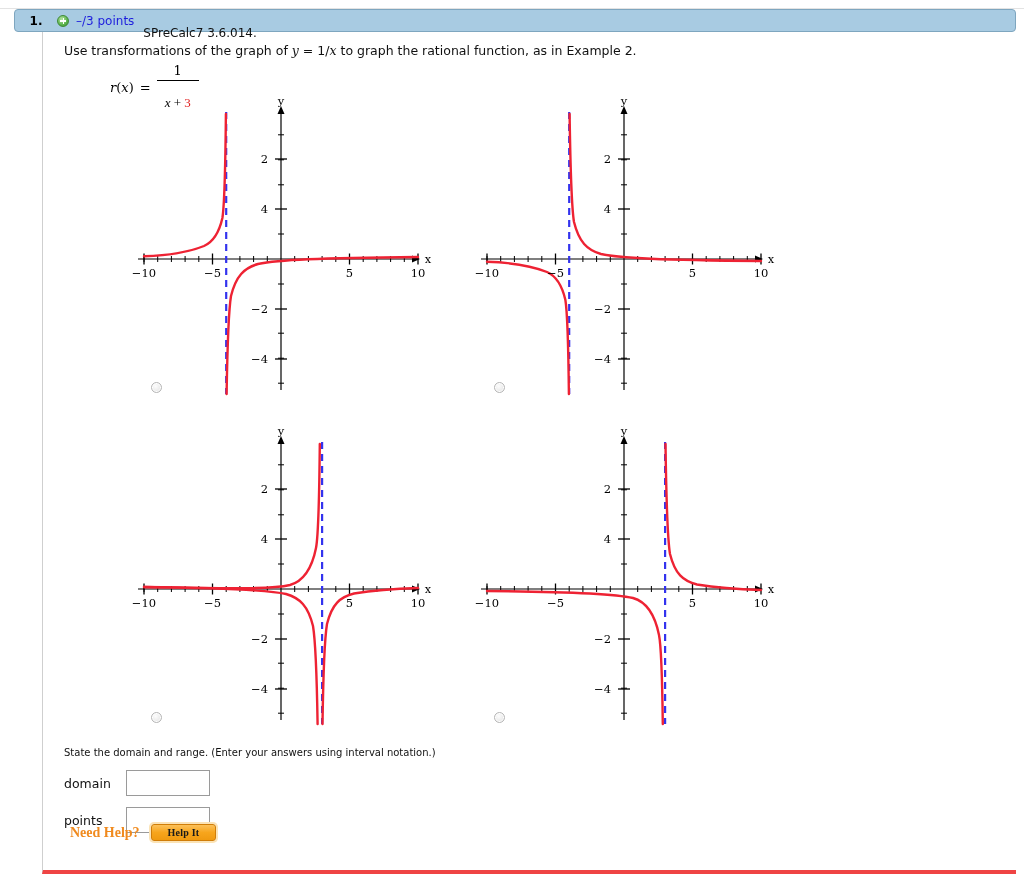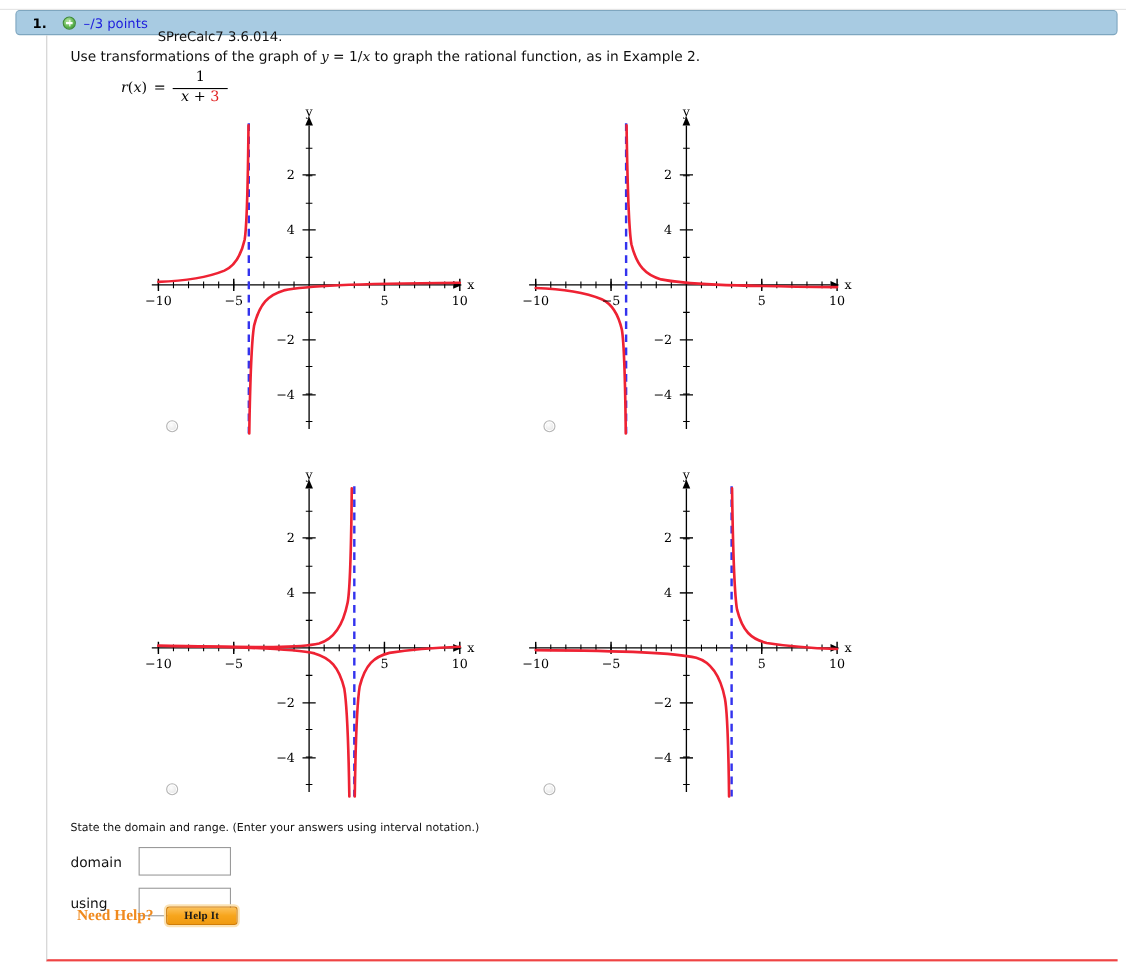--- a/index.html
+++ b/index.html
@@ -78,21 +78,21 @@
   }
 
   
   #content {
     position: absolute;
     left: 42px;
     top: 32px;
     width: 974px;
     height: 842px;
     border-left: 1px solid #cfcfcf;
-    border-bottom: 2px solid #ef4444;
+    border-bottom: 4px solid #ef4444;
     box-sizing: border-box;
   }
 
   #prompt-text {
     position: absolute;
     left: 21px;
     top: 11px;
     font-size: 12.5px;
     color: #111;
     white-space: nowrap;
@@ -113,22 +113,23 @@
   #formula .eq { margin: 0 6px; }
   #formula .frac {
     display: inline-flex;
     flex-direction: column;
     align-items: center;
     line-height: 1.15;
   }
   #formula .num { padding: 0 8px 1px 8px; }
   #formula .den {
     border-top: 1px solid #000;
-    padding: 1px 8px 0 8px;
+    padding: 15px 8px 0 8px;
     font-style: italic;
+    font-family: Liberation Serif, serif;
   }
   #formula .red { color: #e01b1b; font-style: normal; }
 
   
   .graph-block { position: absolute; }
   .graph-svg { display: block; }
 
   .radio {
     position: absolute;
     width: 11px; height: 11px;
@@ -523,21 +524,21 @@
   </div>
 
   <div id="state-text">State the domain and range. (Enter your answers using interval notation.)</div>
 
   <div class="field-row" id="row-domain">
     <span class="field-label">domain</span>
     <input class="answer-box" type="text" value="" style="">
   </div>
 
   <div class="field-row" id="row-range">
-    <span class="field-label">using</span>
+    <span class="field-label">points</span>
     <input class="answer-box" type="text" value="" style="">
   </div>
 
   <div id="help-row">
     <span id="need-help-label">Need Help?</span>
     <span id="read-it-button">Help It</span>
   </div>
 
 </div>
 

